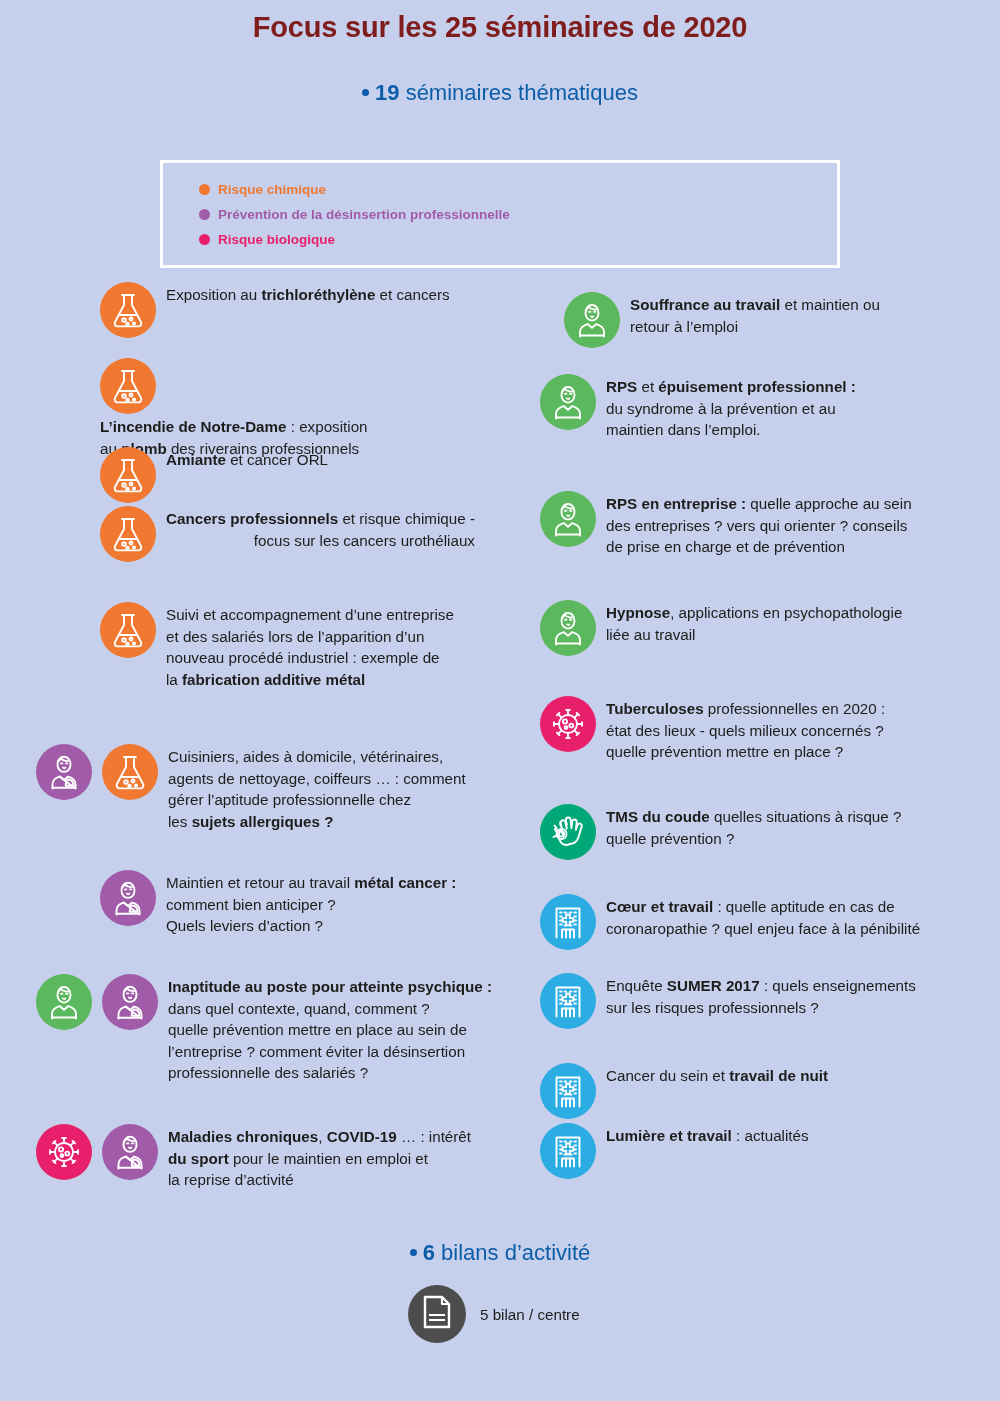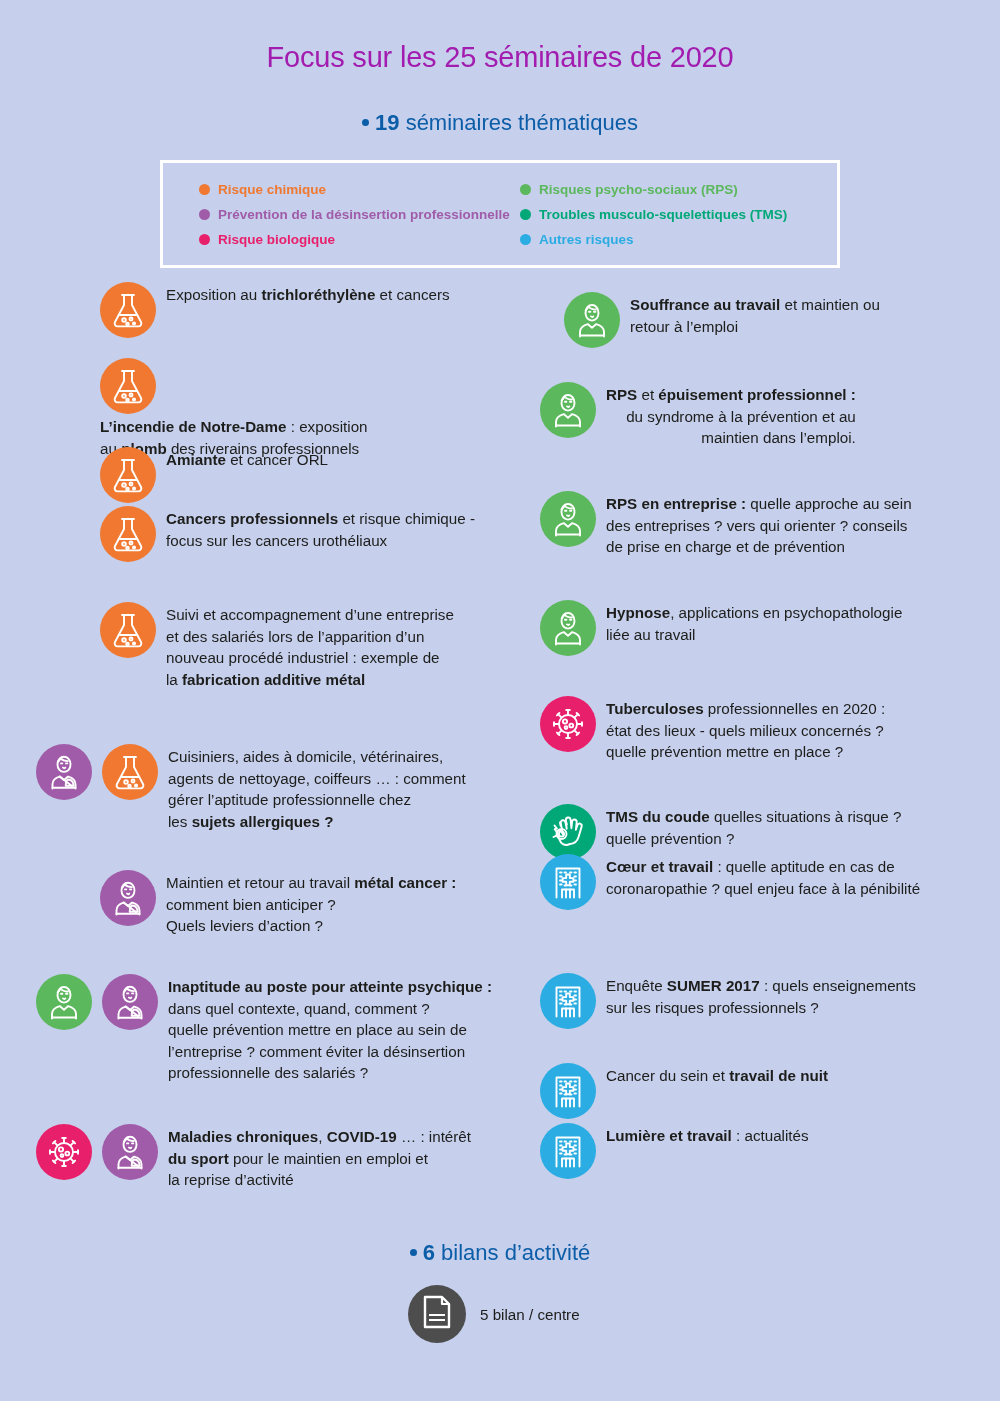--- a/index.html
+++ b/index.html
@@ -9,25 +9,25 @@
     height: 1401px;
     background: #c6d0ec;
     font-family: "Liberation Sans", sans-serif;
     position: relative;
     overflow: hidden;
   }
 
   
   .title {
     text-align: center;
-    color: #a21caf;
+    color: #7f1d1d;
     font-size: 29px;
-    font-weight: normal;
+    font-weight: bold;
     letter-spacing: -0.2px;
-    padding-top: 41px;
+    padding-top: 11px;
   }
 
   .subtitle {
     text-align: center;
     color: #0c5da8;
     font-size: 22px;
     padding-top: 36px;
   }
   .subtitle .dot {
     display: inline-block;
@@ -149,34 +149,20 @@
       </div>
       <div class="legend-row">
         <span class="legend-dot" style="background: rgb(160, 92, 168);"></span>
         <span class="legend-label" style="color: rgb(160, 92, 168);">Prévention de la désinsertion professionnelle</span>
       </div>
       <div class="legend-row">
         <span class="legend-dot" style="background: rgb(232, 32, 108);"></span>
         <span class="legend-label" style="color: rgb(232, 32, 108);">Risque biologique</span>
       </div>
     </div>
-  <div class="legend-col right" id="legend-right">
-      <div class="legend-row">
-        <span class="legend-dot" style="background: rgb(92, 184, 92);"></span>
-        <span class="legend-label" style="color: rgb(92, 184, 92);">Risques psycho-sociaux (RPS)</span>
-      </div>
-      <div class="legend-row">
-        <span class="legend-dot" style="background: rgb(0, 168, 120);"></span>
-        <span class="legend-label" style="color: rgb(0, 168, 120);">Troubles musculo-squelettiques (TMS)</span>
-      </div>
-      <div class="legend-row">
-        <span class="legend-dot" style="background: rgb(43, 172, 226);"></span>
-        <span class="legend-label" style="color: rgb(43, 172, 226);">Autres risques</span>
-      </div>
-    </div>
 </div>
 
 <div class="columns">
   <div id="col-left">
       <div class="item" style="top: 0px; left: 100px;">
         <div class="icons">
           <div class="icon-circle" style="background: rgb(240, 120, 48);">
             <span>
               <svg width="36" height="38" viewBox="0 0 36 38">
         <path d="M14 4 h8 v10 l9 17 a3 3 0 0 1 -2.6 4.4 h-20.8 a3 3 0 0 1 -2.6 -4.4 l9 -17 z" fill="none" stroke="#fff" stroke-width="1.9" stroke-linejoin="round" stroke-linecap="round"></path>
@@ -221,21 +207,21 @@
         <circle cx="14" cy="29" r="1.8" fill="none" stroke="#fff" stroke-width="1.9" stroke-linejoin="round" stroke-linecap="round"></circle>
         <circle cx="21" cy="28" r="1.5" fill="none" stroke="#fff" stroke-width="1.9" stroke-linejoin="round" stroke-linecap="round"></circle>
         <circle cx="17.5" cy="33" r="1.3" fill="none" stroke="#fff" stroke-width="1.9" stroke-linejoin="round" stroke-linecap="round"></circle>
         <circle cx="24" cy="32.5" r="1.1" fill="none" stroke="#fff" stroke-width="1.9" stroke-linejoin="round" stroke-linecap="round"></circle>
       </svg>
             </span>
           </div>
         </div>
         <div class="item-text"><b>Amiante</b> et cancer ORL</div>
       </div>
-      <div class="item" style="top: 224px; left: 100px;">
+      <div class="item" style="top: 224px; left: 100px; text-align: right;">
         <div class="icons">
           <div class="icon-circle" style="background: rgb(240, 120, 48);">
             <span>
               <svg width="36" height="38" viewBox="0 0 36 38">
         <path d="M14 4 h8 v10 l9 17 a3 3 0 0 1 -2.6 4.4 h-20.8 a3 3 0 0 1 -2.6 -4.4 l9 -17 z" fill="none" stroke="#fff" stroke-width="1.9" stroke-linejoin="round" stroke-linecap="round"></path>
         <line x1="12" y1="4" x2="24" y2="4" fill="none" stroke="#fff" stroke-width="1.9" stroke-linejoin="round" stroke-linecap="round"></line>
         <line x1="9.6" y1="24" x2="26.4" y2="24" fill="none" stroke="#fff" stroke-width="1.9" stroke-linejoin="round" stroke-linecap="round"></line>
         <circle cx="14" cy="29" r="1.8" fill="none" stroke="#fff" stroke-width="1.9" stroke-linejoin="round" stroke-linecap="round"></circle>
         <circle cx="21" cy="28" r="1.5" fill="none" stroke="#fff" stroke-width="1.9" stroke-linejoin="round" stroke-linecap="round"></circle>
         <circle cx="17.5" cy="33" r="1.3" fill="none" stroke="#fff" stroke-width="1.9" stroke-linejoin="round" stroke-linecap="round"></circle>
@@ -405,21 +391,21 @@
         <path d="M15 10.8 h1.4 M20 10.8 h1.4" fill="none" stroke="#fff" stroke-width="1.9" stroke-linejoin="round" stroke-linecap="round"></path>
         <path d="M17 15.4 c0.8 0.7 1.6 0.7 2.3 0" fill="none" stroke="#fff" stroke-width="1.9" stroke-linejoin="round" stroke-linecap="round"></path>
         <path d="M6 35.5 v-4.5 c0 -4.2 3.4 -6.7 7.7 -7.9 l4.3 3.6 l4.3 -3.6 c4.3 1.2 7.7 3.7 7.7 7.9 v4.5" fill="none" stroke="#fff" stroke-width="1.9" stroke-linejoin="round" stroke-linecap="round"></path>
         <line x1="6" y1="34.5" x2="30" y2="34.5" fill="none" stroke="#fff" stroke-width="1.9" stroke-linejoin="round" stroke-linecap="round"></line>
       </svg>
             </span>
           </div>
         </div>
         <div class="item-text"><b>Souffrance au travail</b> et maintien ou<br>retour à l’emploi</div>
       </div>
-      <div class="item" style="top: 100px; left: 540px; text-align: right;">
+      <div class="item" style="top: 92px; left: 540px;">
         <div class="icons">
           <div class="icon-circle" style="background: rgb(92, 184, 92);">
             <span>
               <svg width="36" height="38" viewBox="0 0 36 38">
         <path d="M11.5 12 c0 -5 3 -8 6.5 -8 c3.5 0 6.5 3 6.5 8 c0 4.5 -2.8 7.6 -6.5 7.6 c-3.7 0 -6.5 -3.1 -6.5 -7.6 z" fill="none" stroke="#fff" stroke-width="1.9" stroke-linejoin="round" stroke-linecap="round"></path>
         <path d="M11.6 9.5 c1.4 -1.2 2.4 -2.6 2.9 -4 c1.4 1.8 4.2 3 7.4 3" fill="none" stroke="#fff" stroke-width="1.9" stroke-linejoin="round" stroke-linecap="round"></path>
         <path d="M15 10.8 h1.4 M20 10.8 h1.4" fill="none" stroke="#fff" stroke-width="1.9" stroke-linejoin="round" stroke-linecap="round"></path>
         <path d="M17 15.4 c0.8 0.7 1.6 0.7 2.3 0" fill="none" stroke="#fff" stroke-width="1.9" stroke-linejoin="round" stroke-linecap="round"></path>
         <path d="M6 35.5 v-4.5 c0 -4.2 3.4 -6.7 7.7 -7.9 l4.3 3.6 l4.3 -3.6 c4.3 1.2 7.7 3.7 7.7 7.9 v4.5" fill="none" stroke="#fff" stroke-width="1.9" stroke-linejoin="round" stroke-linecap="round"></path>
         <line x1="6" y1="34.5" x2="30" y2="34.5" fill="none" stroke="#fff" stroke-width="1.9" stroke-linejoin="round" stroke-linecap="round"></line>
@@ -509,21 +495,21 @@
           <path d="M11 7.5 l0.6 3.2"></path>
           <path d="M17 6.5 l0.8 2.8"></path>
           <path d="M4.5 22 l3 -1.4"></path>
         </g>
       </svg>
             </span>
           </div>
         </div>
         <div class="item-text"><b>TMS du coude</b> quelles situations à risque ?<br>quelle prévention ?</div>
       </div>
-      <div class="item" style="top: 572px; left: 540px;">
+      <div class="item" style="top: 612px; left: 540px;">
         <div class="icons">
           <div class="icon-circle" style="background: rgb(43, 172, 226);">
             <span>
               <svg width="34" height="38" viewBox="0 0 34 38">
         <path d="M5.5 34.5 v-29 h23 v29" fill="none" stroke="#fff" stroke-width="1.9" stroke-linejoin="round" stroke-linecap="round"></path>
         <path d="M11 34.5 v-8 h12 v8" fill="none" stroke="#fff" stroke-width="1.9" stroke-linejoin="round" stroke-linecap="round"></path>
         <line x1="15" y1="26.5" x2="15" y2="34.5" fill="none" stroke="#fff" stroke-width="1.9" stroke-linejoin="round" stroke-linecap="round"></line>
         <line x1="19" y1="26.5" x2="19" y2="34.5" fill="none" stroke="#fff" stroke-width="1.9" stroke-linejoin="round" stroke-linecap="round"></line>
         <path d="M15.2 11.5 h3.6 v3.6 h3.6 v3.6 h-3.6 v3.6 h-3.6 v-3.6 h-3.6 v-3.6 h3.6 z" fill="none" stroke="#fff" stroke-width="1.9" stroke-linejoin="round" stroke-linecap="round"></path>
         <g fill="none" stroke="#fff" stroke-width="1.9" stroke-linejoin="round" stroke-linecap="round">

